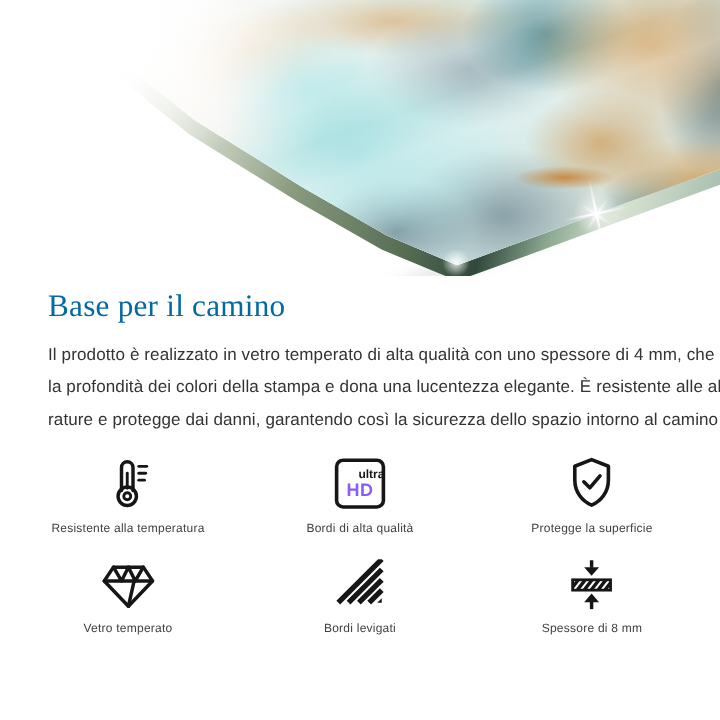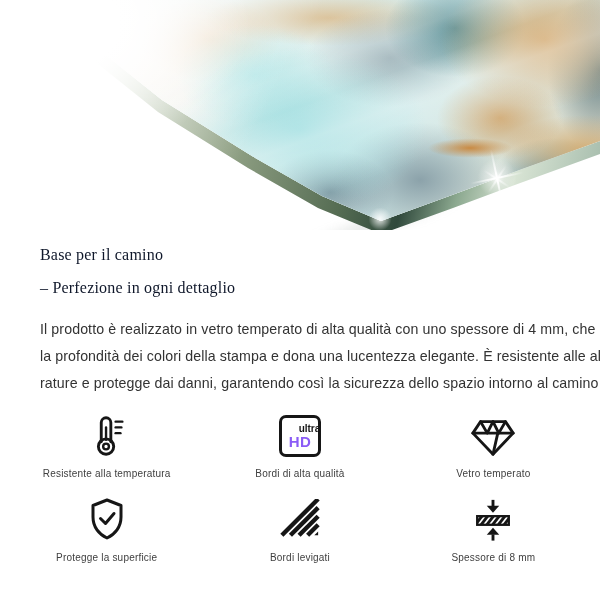--- a/index.html
+++ b/index.html
@@ -57,21 +57,21 @@
   .sparkle .ray-v { position:absolute; left:24px; top:-4px; width:2px; height:58px;
     background:linear-gradient(180deg, rgba(255,255,255,0), #fff 45%, #fff 55%, rgba(255,255,255,0)); }
   .sparkle .ray-d1, .sparkle .ray-d2 { position:absolute; left:9px; top:24.5px; width:32px; height:1.5px; opacity:.75;
     background:linear-gradient(90deg, rgba(255,255,255,0), #fff 50%, rgba(255,255,255,0)); }
   .sparkle .ray-d1 { transform:rotate(45deg); }
   .sparkle .ray-d2 { transform:rotate(-45deg); }
 
   
   .content { padding:0 40px; }
   .page-title { margin:8px 0 0 0; font-family:"Liberation Serif", serif; font-weight:400;
-    font-size:16px; line-height:33px; color:#0f172a; letter-spacing:.2px; }
+    font-size:26px; line-height:33px; color:#0369a1; letter-spacing:.2px; }
   .desc { margin-top:12px; color:#333; font-size:14.2px; line-height:27px; letter-spacing:.1px; }
   .desc .line { white-space:nowrap; }
 
   
   .features { margin-top:15px; padding:0 10px; display:grid;
     grid-template-columns:1fr 1fr 1fr; row-gap:17px; }
   .feature { display:flex; flex-direction:column; align-items:center; }
   .icon-wrap { height:48px; display:flex; align-items:center; justify-content:center; }
   .feature-label { margin-top:8px; font-size:10px; color:#404040; letter-spacing:.2px; }
 
@@ -97,21 +97,20 @@
       <div class="ray-h"></div>
       <div class="ray-v"></div>
     <div class="ray-d1"></div>
       <div class="ray-d2"></div>
   </div>
 </div>
 
 <div class="content">
   <h1 class="page-title">
     <span>Base per il camino</span><br>
-    <span>– Perfezione in ogni dettaglio</span>
   </h1>
   <div class="desc">
     <div class="line">Il prodotto è realizzato in vetro temperato di alta qualità con uno spessore di 4 mm, che esalta</div>
     <div class="line">la profondità dei colori della stampa e dona una lucentezza elegante. È resistente alle alte tempe-</div>
     <div class="line">rature e protegge dai danni, garantendo così la sicurezza dello spazio intorno al camino per anni.</div>
   </div>
 </div>
 
 <div class="features">
 
@@ -135,38 +134,38 @@
       <div class="uhd-box">
         <div class="uhd-top">ultra</div>
         <div class="uhd-bottom">HD</div>
       </div>
     </div>
     <div class="feature-label">Bordi di alta qualità</div>
   </div>
 
   <div class="feature">
     <div class="icon-wrap">
+      <svg width="44" height="48" viewBox="0 0 44 48" fill="none" stroke="#161616" stroke-width="3" stroke-linejoin="round" stroke-linecap="round">
+        <path d="M22 4 L36 9.5 V21 C36 31 30 38.5 22 42 C14 38.5 8 31 8 21 V9.5 Z"></path>
+        <path d="M15.5 22.5 L20.5 27.5 L29 17.5"></path>
+      </svg>
+    </div>
+    <div class="feature-label">Protegge la superficie</div>
+  </div>
+
+  <div class="feature">
+    <div class="icon-wrap">
       <svg width="56" height="46" viewBox="0 0 56 48" fill="none" stroke="#161616" stroke-width="3" stroke-linejoin="round" stroke-linecap="round">
         <path d="M15 9 H41 L49 21 L28 43 L7 21 Z"></path>
         <path d="M7 21 H49"></path>
         <path d="M15 9 L22 21 L28 9 L34 21 L41 9"></path>
         <path d="M28 43 L33 21"></path>
       </svg>
     </div>
     <div class="feature-label">Vetro temperato</div>
-  </div>
-
-  <div class="feature">
-    <div class="icon-wrap">
-      <svg width="44" height="48" viewBox="0 0 44 48" fill="none" stroke="#161616" stroke-width="3" stroke-linejoin="round" stroke-linecap="round">
-        <path d="M22 4 L36 9.5 V21 C36 31 30 38.5 22 42 C14 38.5 8 31 8 21 V9.5 Z"></path>
-        <path d="M15.5 22.5 L20.5 27.5 L29 17.5"></path>
-      </svg>
-    </div>
-    <div class="feature-label">Protegge la superficie</div>
   </div>
 
   <div class="feature">
     <div class="icon-wrap">
       <svg width="46" height="42" viewBox="0 0 48 44" fill="none" stroke="#161616" stroke-width="4.6">
         <line x1="5" y1="38" x2="43" y2="0"></line>
         <line x1="14" y1="38" x2="43" y2="9"></line>
         <line x1="23" y1="38" x2="43" y2="18"></line>
         <line x1="32" y1="38" x2="43" y2="27"></line>
         <path d="M39 38 L43 34 V38 Z" fill="#161616" stroke="none"></path>

